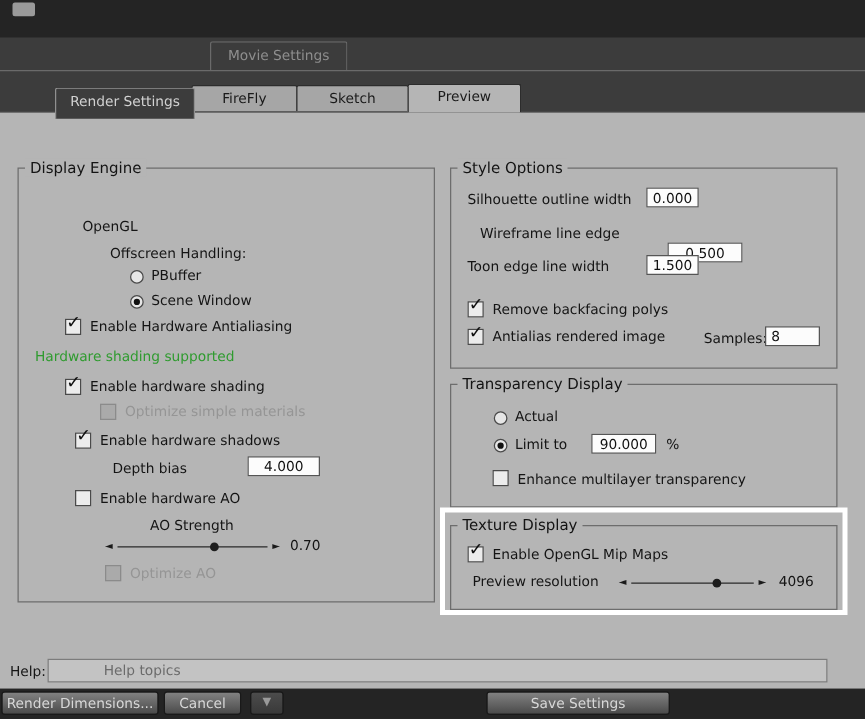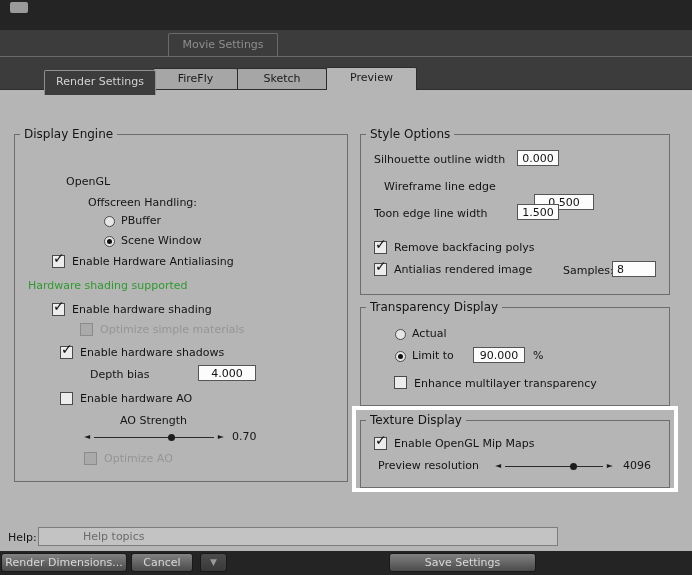--- a/index.html
+++ b/index.html
@@ -175,21 +175,21 @@
     <span class="sl-track">
       <span class="sl-thumb" style="left:66%"></span>
     </span>
     <span class="sl-arrow">►</span>
   </div>
   <div class="label" style="left:623px;top:459px">4096</div>
 
   <div class="highlight-box" style="left:352px;top:406px;width:318px;height:78px"></div>
 
   <div class="label" style="left:8px;top:531px">Help:</div>
-  <input class="help-input" style="left: 38px; top: 527px; width: 520px; padding-left: 44px;" value="Help topics">
+  <input class="help-input" style="left: 38px; top: 527px; width: 624px; padding-left: 44px;" value="Help topics">
 
   <div class="footer"></div>
   <div class="btn" style="left:1px;width:126px">Render Dimensions...</div>
   <div class="btn" style="left:131px;width:62px">Cancel</div>
   <div class="btn disabled arrow" style="left:200px;width:27px">▼</div>
   <div class="btn" style="left:389px;width:147px">Save Settings</div>
 
 </div>
 
 </body></html>

